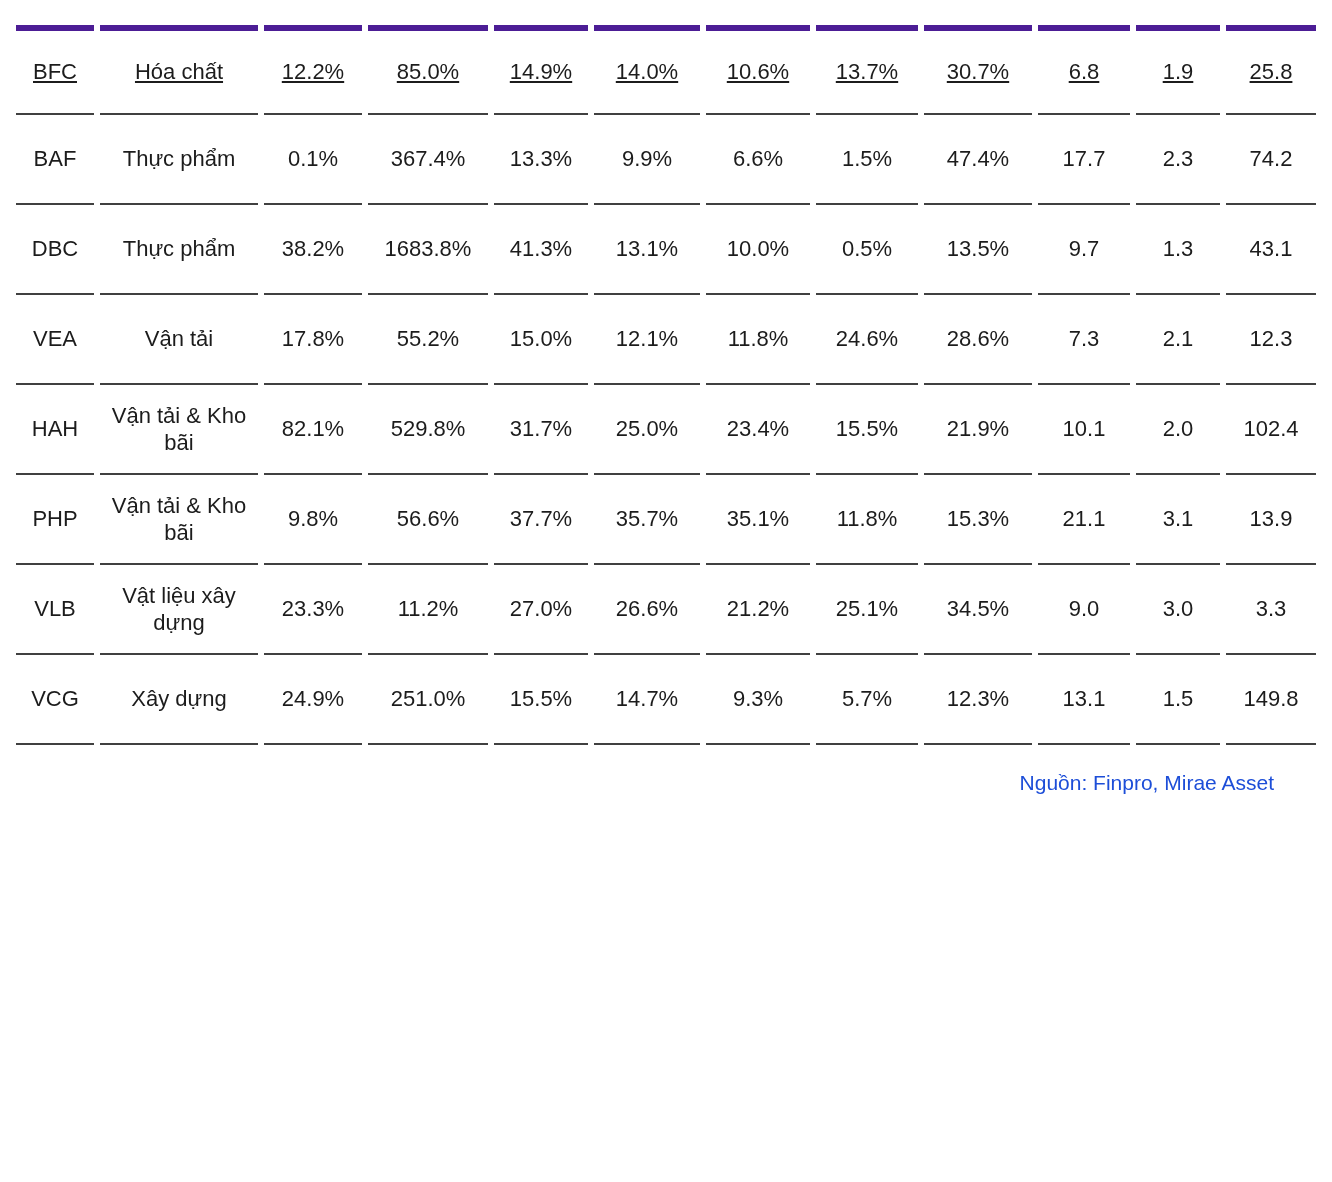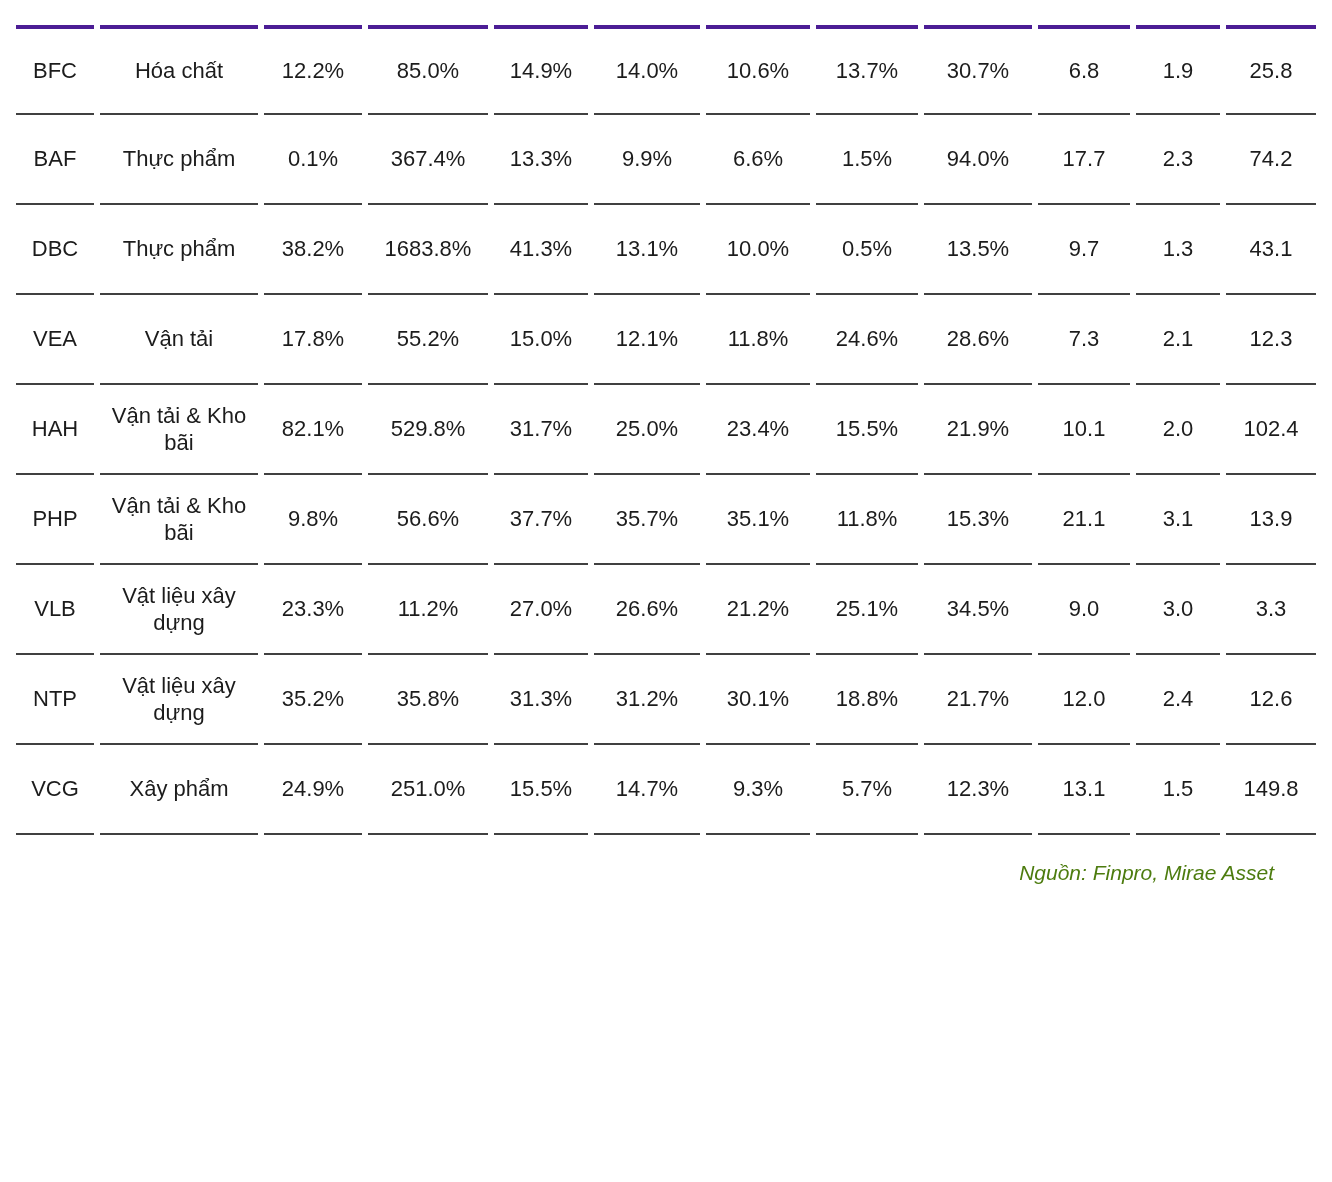--- a/index.html
+++ b/index.html
@@ -30,21 +30,22 @@
     padding: 0;
     text-align: center;
     vertical-align: middle;
     font-size: 22px;
     line-height: 1.25;
     color: #1c1c1c;
     border-bottom: 2px solid #404040;
     overflow: visible;
   }
   table.fin-table tr:first-child td {
-    border-top: 4px solid #4c1d95;
+    border-top: 6px solid #4c1d95;
+    text-decoration: underline;
   }
   table.fin-table td.sector-cell {
     white-space: pre-line;
   }
   
   col.c-ticker { width: 78px; }
   col.c-sector { width: 158px; }
   col.c-v1  { width: 98px; }
   col.c-v2  { width: 120px; }
   col.c-v3  { width: 94px; }
@@ -54,23 +55,22 @@
   col.c-v7  { width: 108px; }
   col.c-v8  { width: 92px; }
   col.c-v9  { width: 84px; }
   col.c-v10 { width: 90px; }
   .source-note {
     width: 1312px;
     margin: 26px 0 0 10px;
     padding-right: 48px;
     box-sizing: border-box;
     text-align: right;
-    font-style: italic;
     font-size: 21px;
-    color: #4d7c0f;
+    color: #1d4ed8;
   }
 </style>
 </head>
 <body>
 
 <div class="page">
 
   <table class="fin-table">
     <colgroup>
       <col class="c-ticker">
@@ -103,21 +103,21 @@
         </tr>
         <tr>
           <td>BAF</td>
           <td class="sector-cell">Thực phẩm</td>
           <td>0.1%</td>
           <td>367.4%</td>
           <td>13.3%</td>
           <td>9.9%</td>
           <td>6.6%</td>
           <td>1.5%</td>
-          <td>94.0%</td>
+          <td>47.4%</td>
           <td>17.7</td>
           <td>2.3</td>
           <td>74.2</td>
         </tr>
         <tr>
           <td>DBC</td>
           <td class="sector-cell">Thực phẩm</td>
           <td>38.2%</td>
           <td>1683.8%</td>
           <td>41.3%</td>
@@ -182,37 +182,22 @@
           <td>27.0%</td>
           <td>26.6%</td>
           <td>21.2%</td>
           <td>25.1%</td>
           <td>34.5%</td>
           <td>9.0</td>
           <td>3.0</td>
           <td>3.3</td>
         </tr>
         <tr>
-          <td>NTP</td>
-          <td class="sector-cell">Vật liệu xây
-dựng</td>
-          <td>35.2%</td>
-          <td>35.8%</td>
-          <td>31.3%</td>
-          <td>31.2%</td>
-          <td>30.1%</td>
-          <td>18.8%</td>
-          <td>21.7%</td>
-          <td>12.0</td>
-          <td>2.4</td>
-          <td>12.6</td>
-        </tr>
-        <tr>
           <td>VCG</td>
-          <td class="sector-cell">Xây phẩm</td>
+          <td class="sector-cell">Xây dựng</td>
           <td>24.9%</td>
           <td>251.0%</td>
           <td>15.5%</td>
           <td>14.7%</td>
           <td>9.3%</td>
           <td>5.7%</td>
           <td>12.3%</td>
           <td>13.1</td>
           <td>1.5</td>
           <td>149.8</td>

